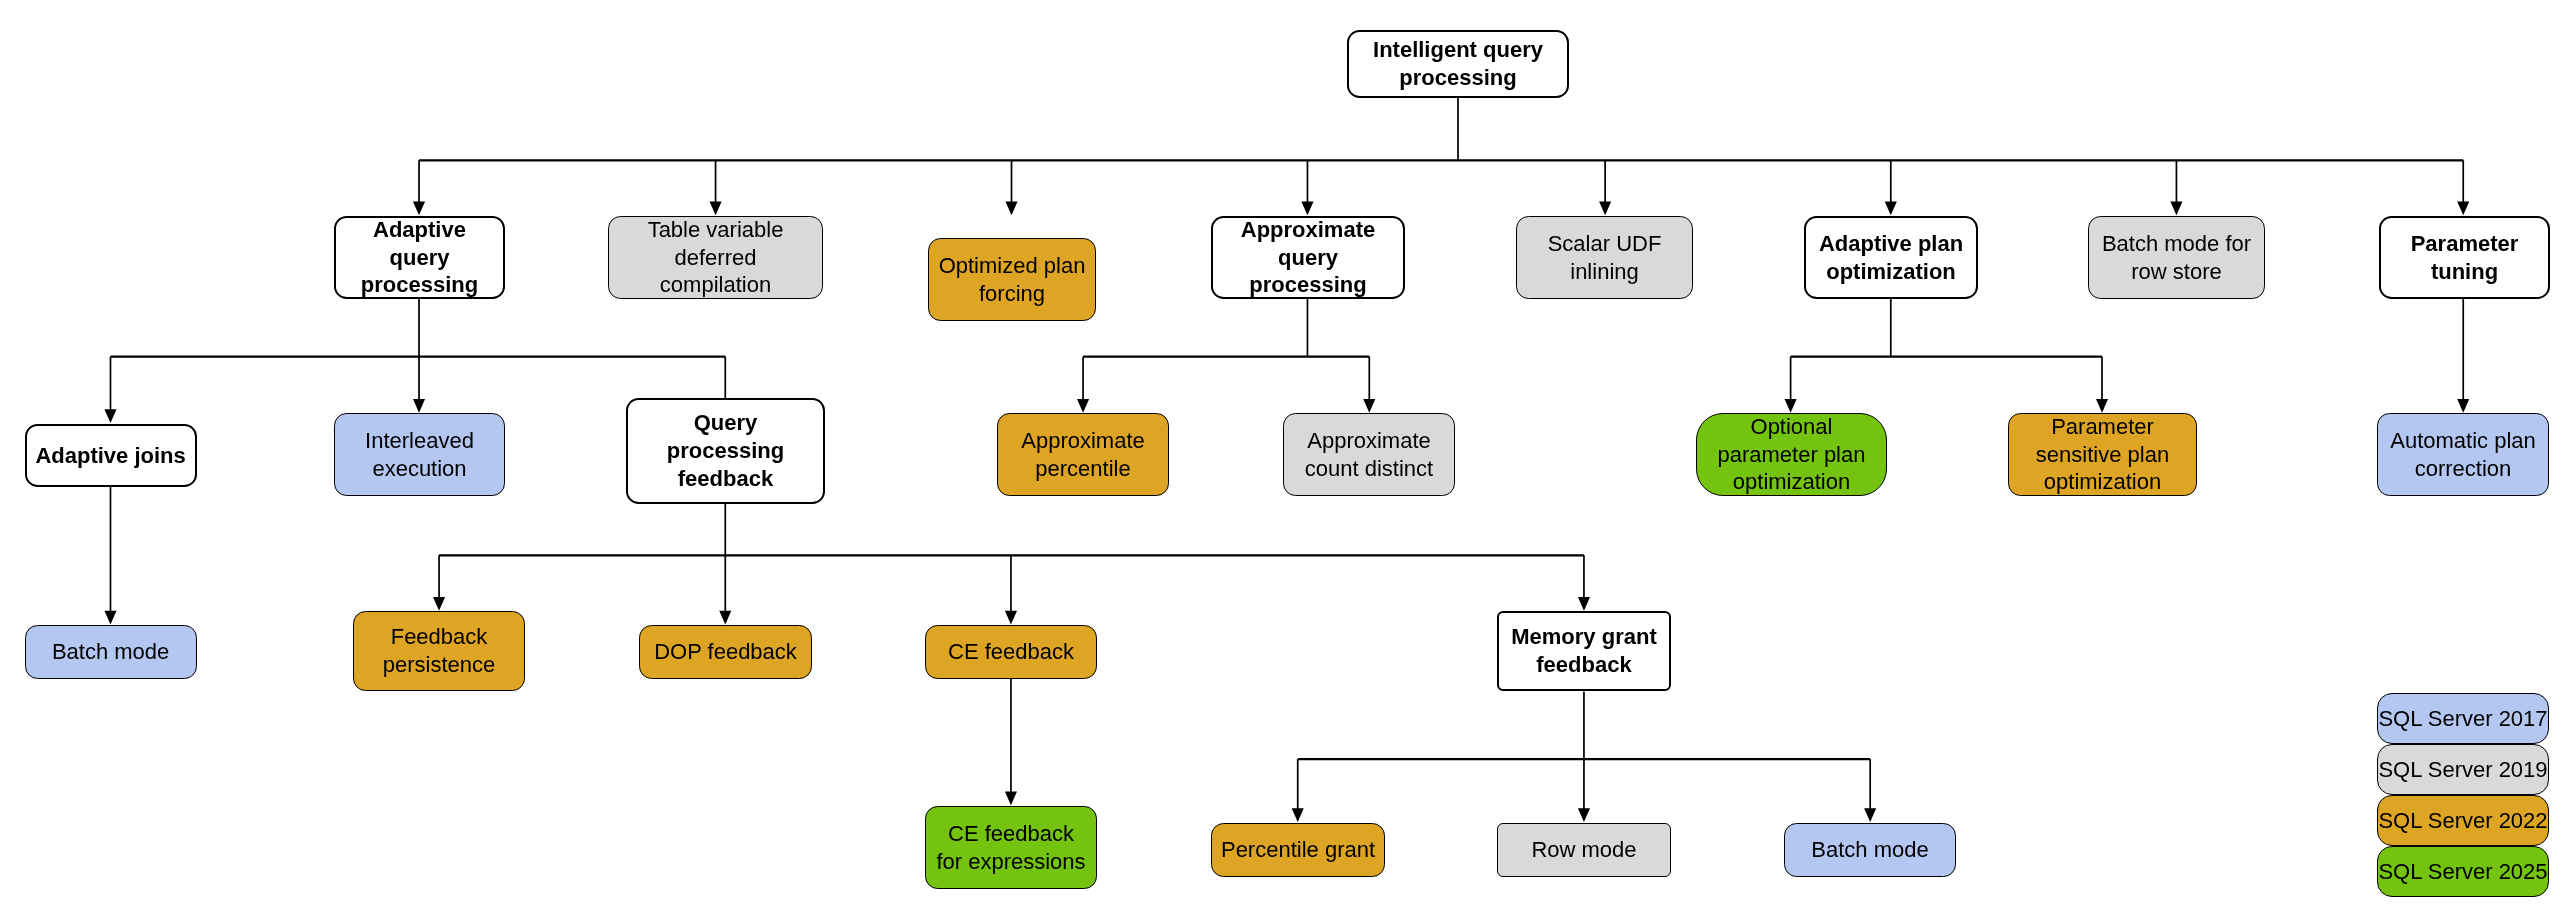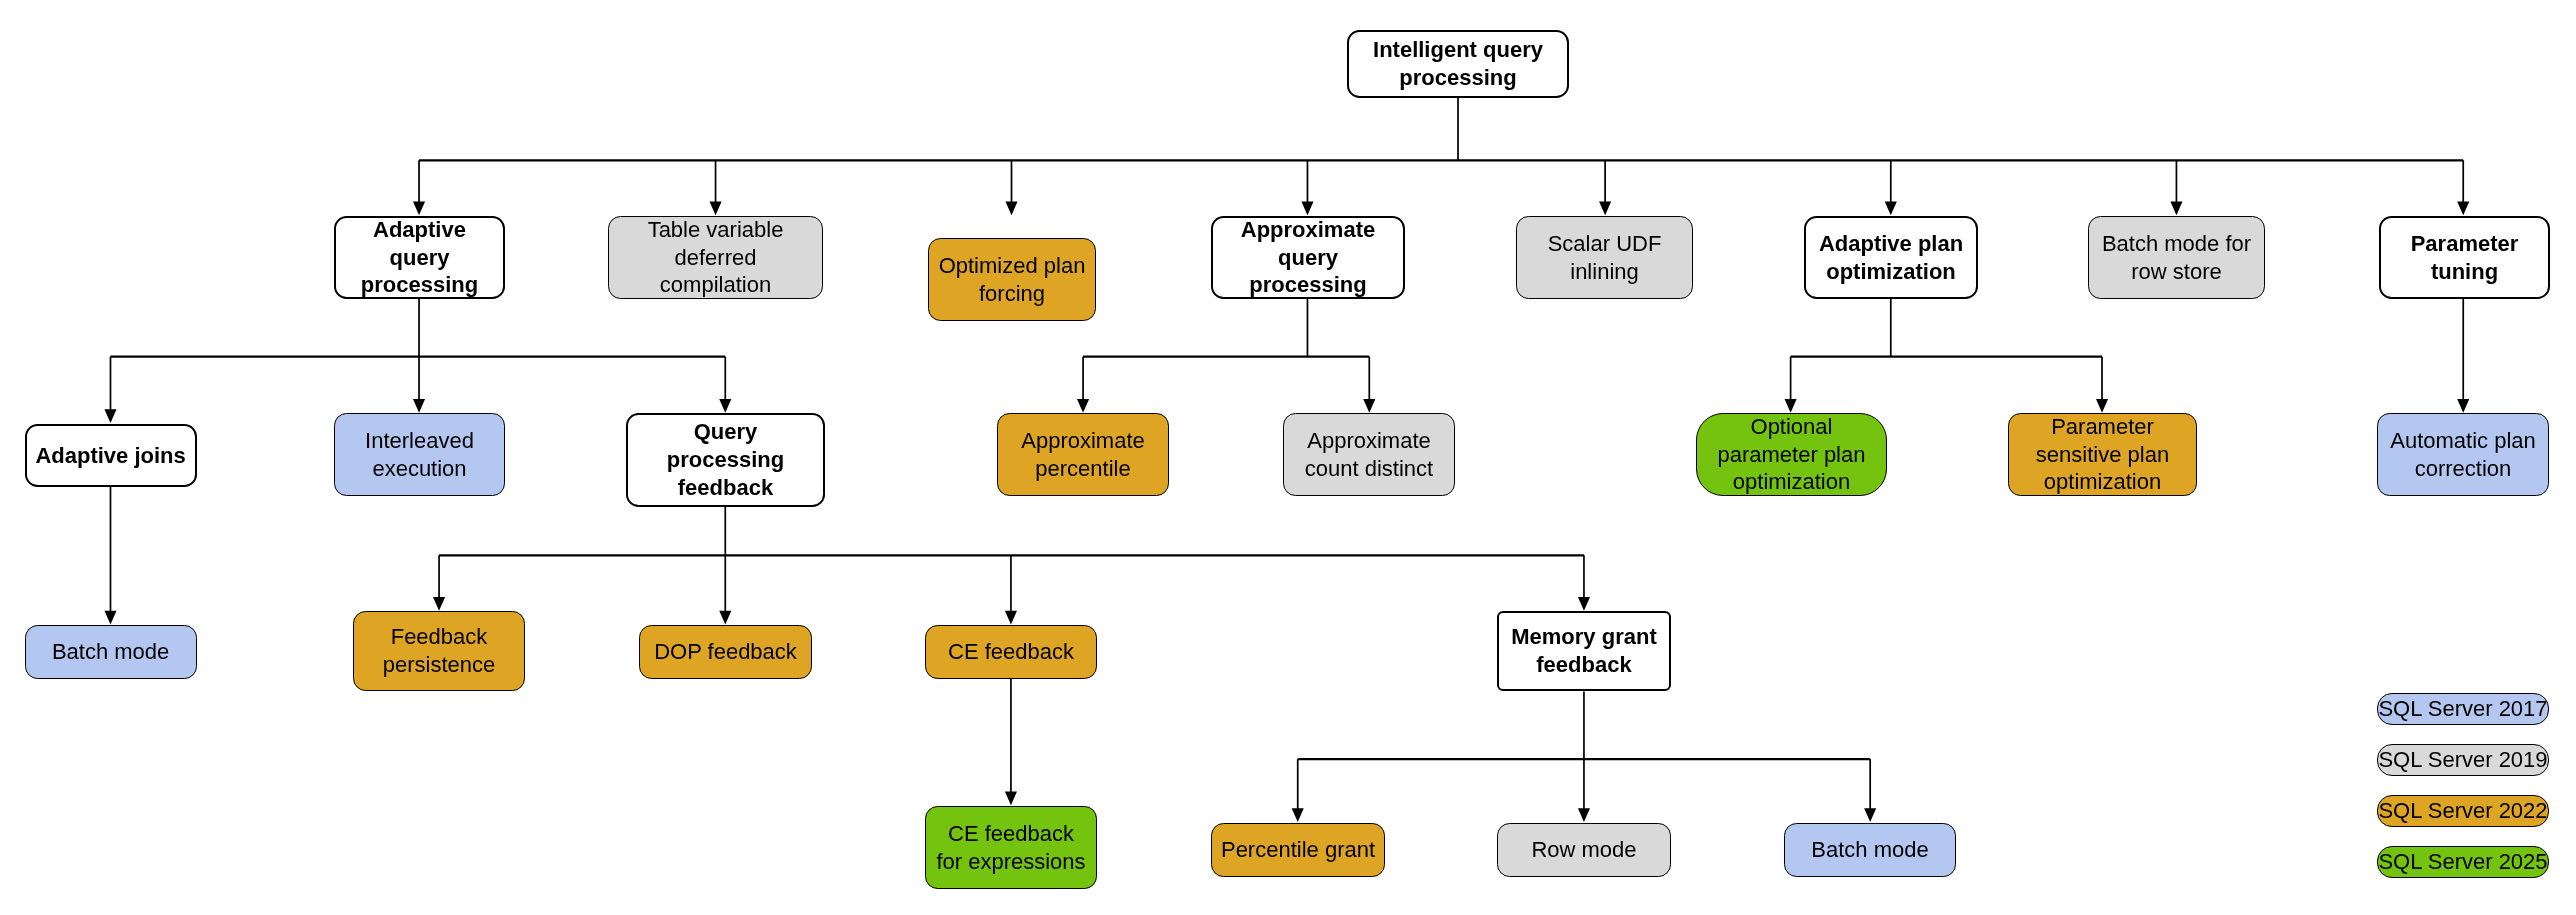--- a/index.html
+++ b/index.html
@@ -45,21 +45,21 @@
   }
   .cat-2017 { background: #b4c7f0; }
   .cat-2019 { background: #d9d9d9; }
   .cat-2022 { background: #dea525; }
   .cat-2025 { background: #74c30e; }
   .legend-item {
     position: absolute;
     box-sizing: border-box;
     left: 2377px;
     width: 172px;
-    height: 32px;
+    height: 51px;
     display: flex;
     align-items: center;
     justify-content: center;
     border: 1.7px solid #000000;
     border-radius: 15px;
     font-size: 22px;
     color: #000000;
   }
 </style>
 </head>
@@ -145,36 +145,36 @@
   <div class="node cat-2019" style="left:608px; top:216px; width:215px; height:83px;">Table variable deferred compilation</div>
   <div class="node cat-2022" style="left:928px; top:216px; width:168px; height:83px;margin-top:22px;">Optimized plan forcing</div>
   <div class="node cat-parent" style="left:1211px; top:216px; width:194px; height:83px;">Approximate query processing</div>
   <div class="node cat-2019" style="left:1516px; top:216px; width:177px; height:83px;">Scalar UDF inlining</div>
   <div class="node cat-parent" style="left:1804px; top:216px; width:174px; height:83px;">Adaptive plan optimization</div>
   <div class="node cat-2019" style="left:2088px; top:216px; width:177px; height:83px;">Batch mode for row store</div>
   <div class="node cat-parent" style="left:2379px; top:216px; width:171px; height:83px;">Parameter tuning</div>
 
   <div class="node cat-parent" style="left:24.6px;   top:424px; width:172px; height:63px;">Adaptive joins</div>
   <div class="node cat-2017" style="left:334px;  top:413px; width:171px; height:83px;">Interleaved execution</div>
-  <div class="node cat-parent" style="left:626px; top:413px; width:199px; height:94px;">Query processing feedback</div>
+  <div class="node cat-parent" style="left:626px; top:398px; width:199px; height:106px;">Query processing feedback</div>
   <div class="node cat-2022" style="left:997px; top:413px; width:172px; height:83px;">Approximate percentile</div>
   <div class="node cat-2019" style="left:1283px; top:413px; width:172px; height:83px;">Approximate count distinct</div>
   <div class="node cat-2025" style="left:1696px; top:413px; width:191px; height:83px;border-radius:27px;">Optional parameter plan optimization</div>
   <div class="node cat-2022" style="left:2008px; top:413px; width:189px; height:83px;">Parameter sensitive plan optimization</div>
   <div class="node cat-2017" style="left:2377px; top:413px; width:172px; height:83px;">Automatic plan correction</div>
 
   <div class="node cat-2017" style="left:24.6px;   top:625px; width:172px; height:54px;">Batch mode</div>
   <div class="node cat-2022" style="left:353px;  top:611px; width:172px; height:80px;">Feedback persistence</div>
   <div class="node cat-2022" style="left:639px; top:625px; width:173px; height:54px;">DOP feedback</div>
   <div class="node cat-2022" style="left:925px; top:625px; width:172px; height:54px;">CE feedback</div>
   <div class="node cat-parent" style="left:1497px; top:611px; width:174px; height:80px;border-radius:6px;">Memory grant feedback</div>
 
   <div class="node cat-2025" style="left:925px; top:806px; width:172px; height:83px;">CE feedback for expressions</div>
   <div class="node cat-2022" style="left:1211px; top:823px; width:174px; height:54px;">Percentile grant</div>
-  <div class="node cat-2019" style="left:1497px; top:823px; width:174px; height:54px;">Row mode</div>
+  <div class="node cat-2019" style="left:1497px; top:823px; width:174px; height:54px;border-radius:6px;">Row mode</div>
   <div class="node cat-2017" style="left:1784px; top:823px; width:172px; height:54px;">Batch mode</div>
 
   <div>
     <div class="legend-item cat-2017" style="top:693px;">SQL Server 2017</div>
     <div class="legend-item cat-2019" style="top:744px;">SQL Server 2019</div>
     <div class="legend-item cat-2022" style="top:795px;">SQL Server 2022</div>
     <div class="legend-item cat-2025" style="top:846px;">SQL Server 2025</div>
   </div>
 
 </div>

